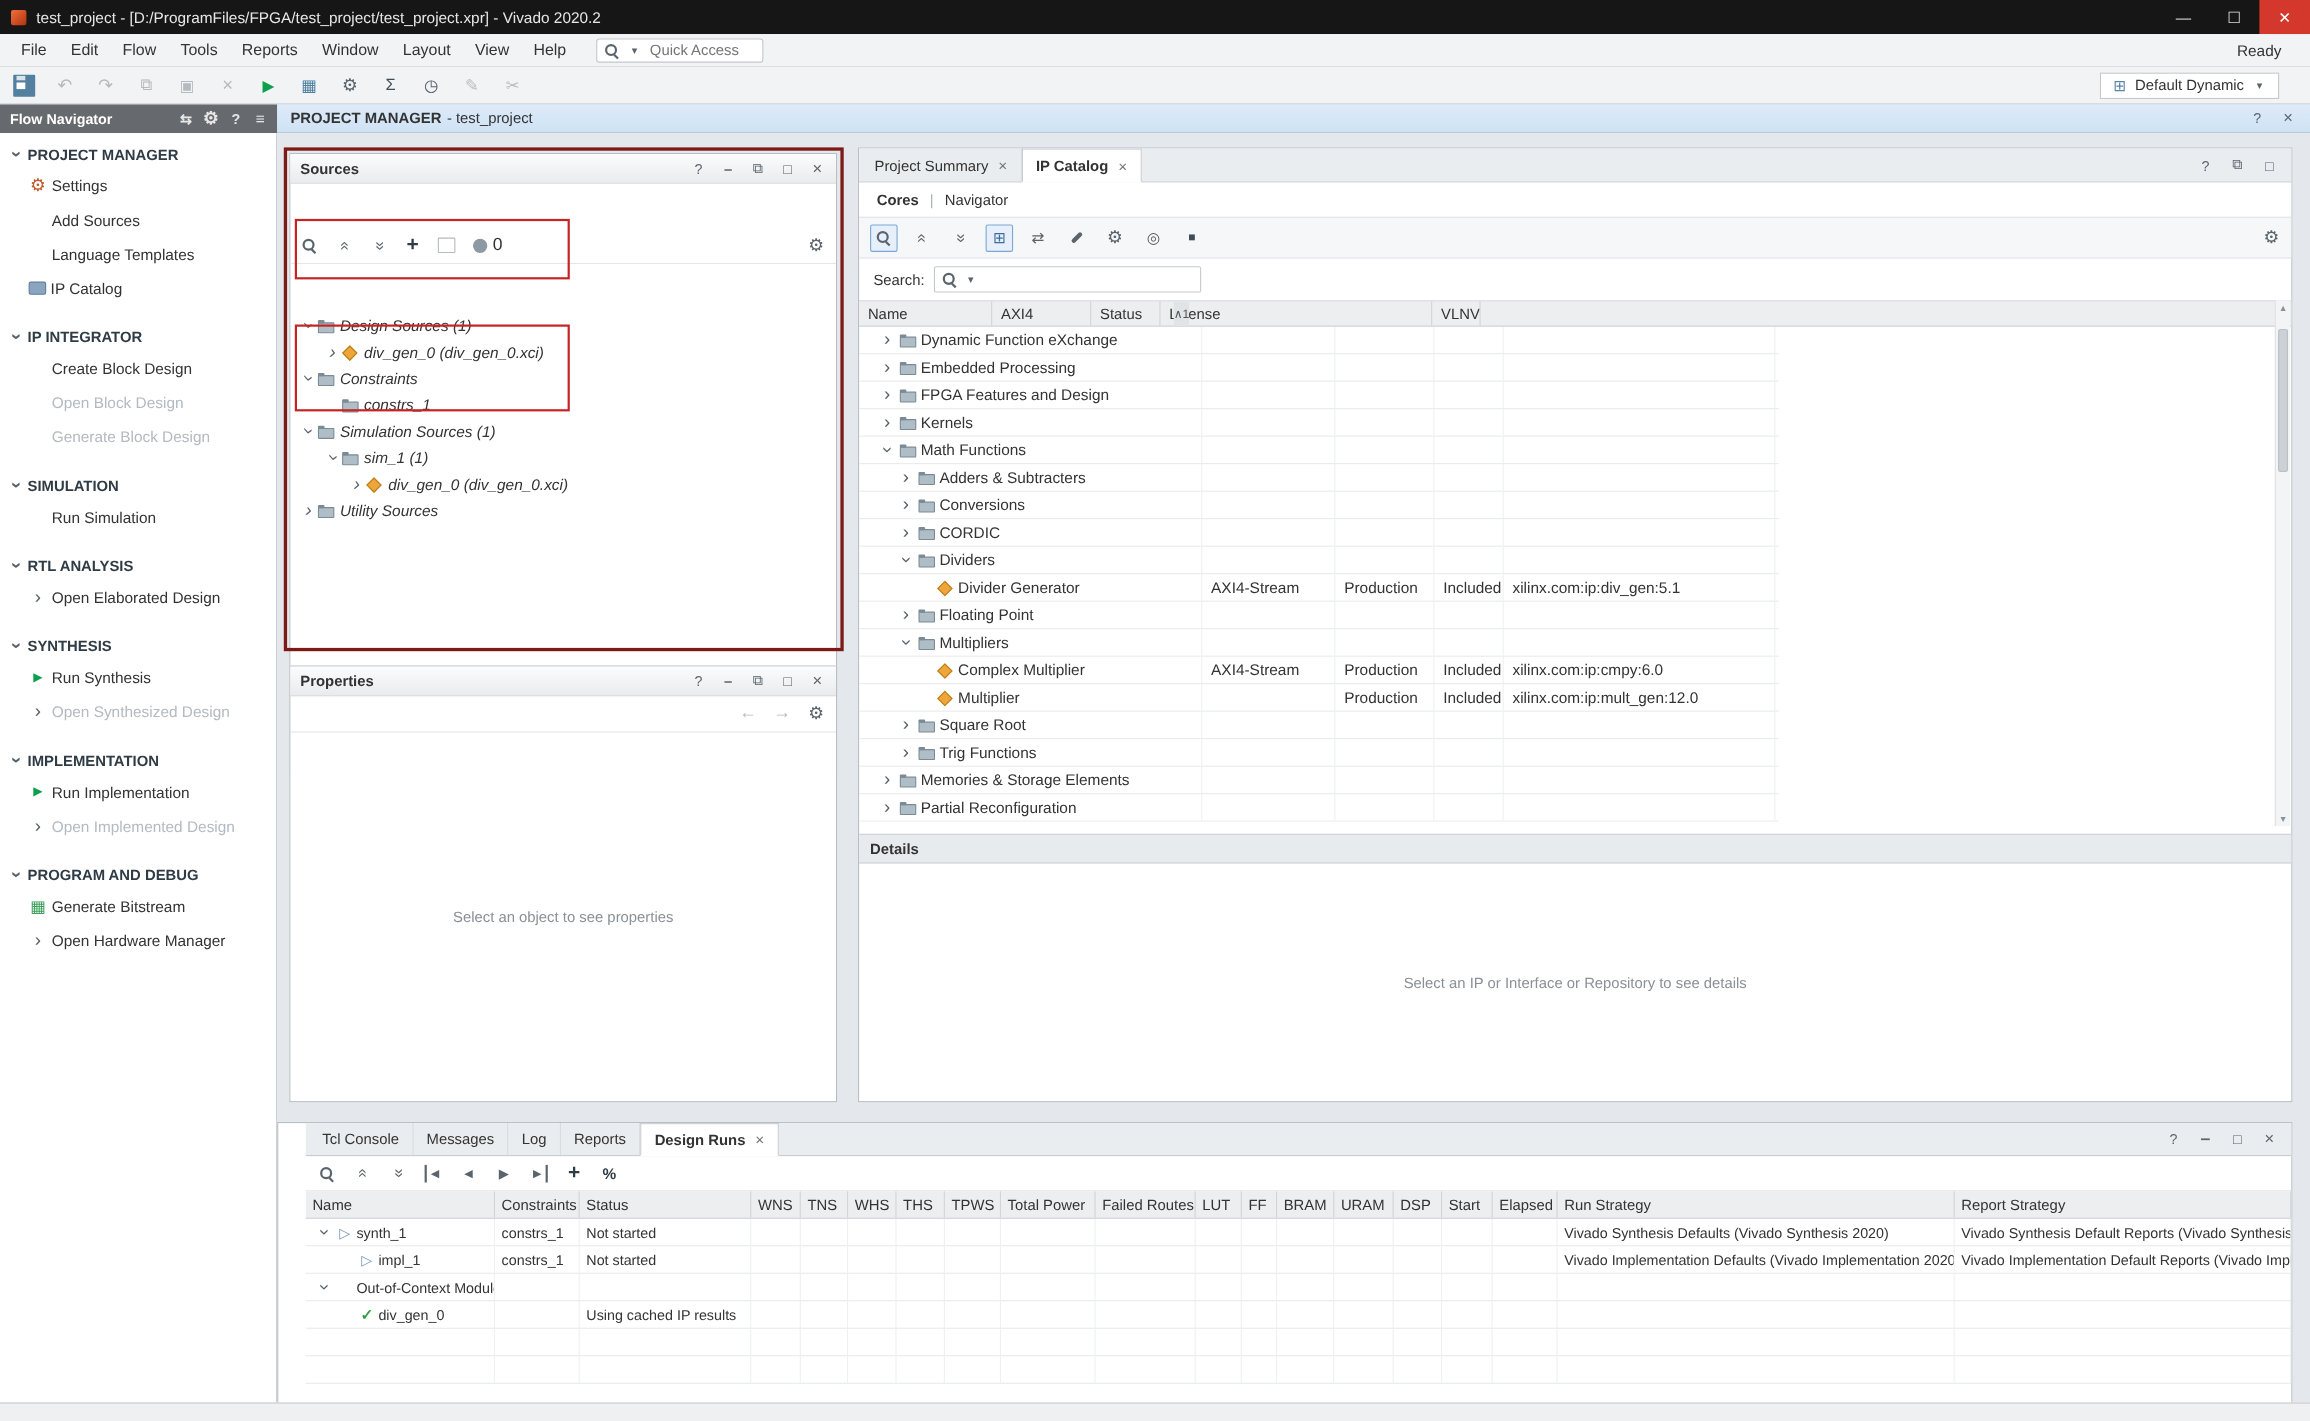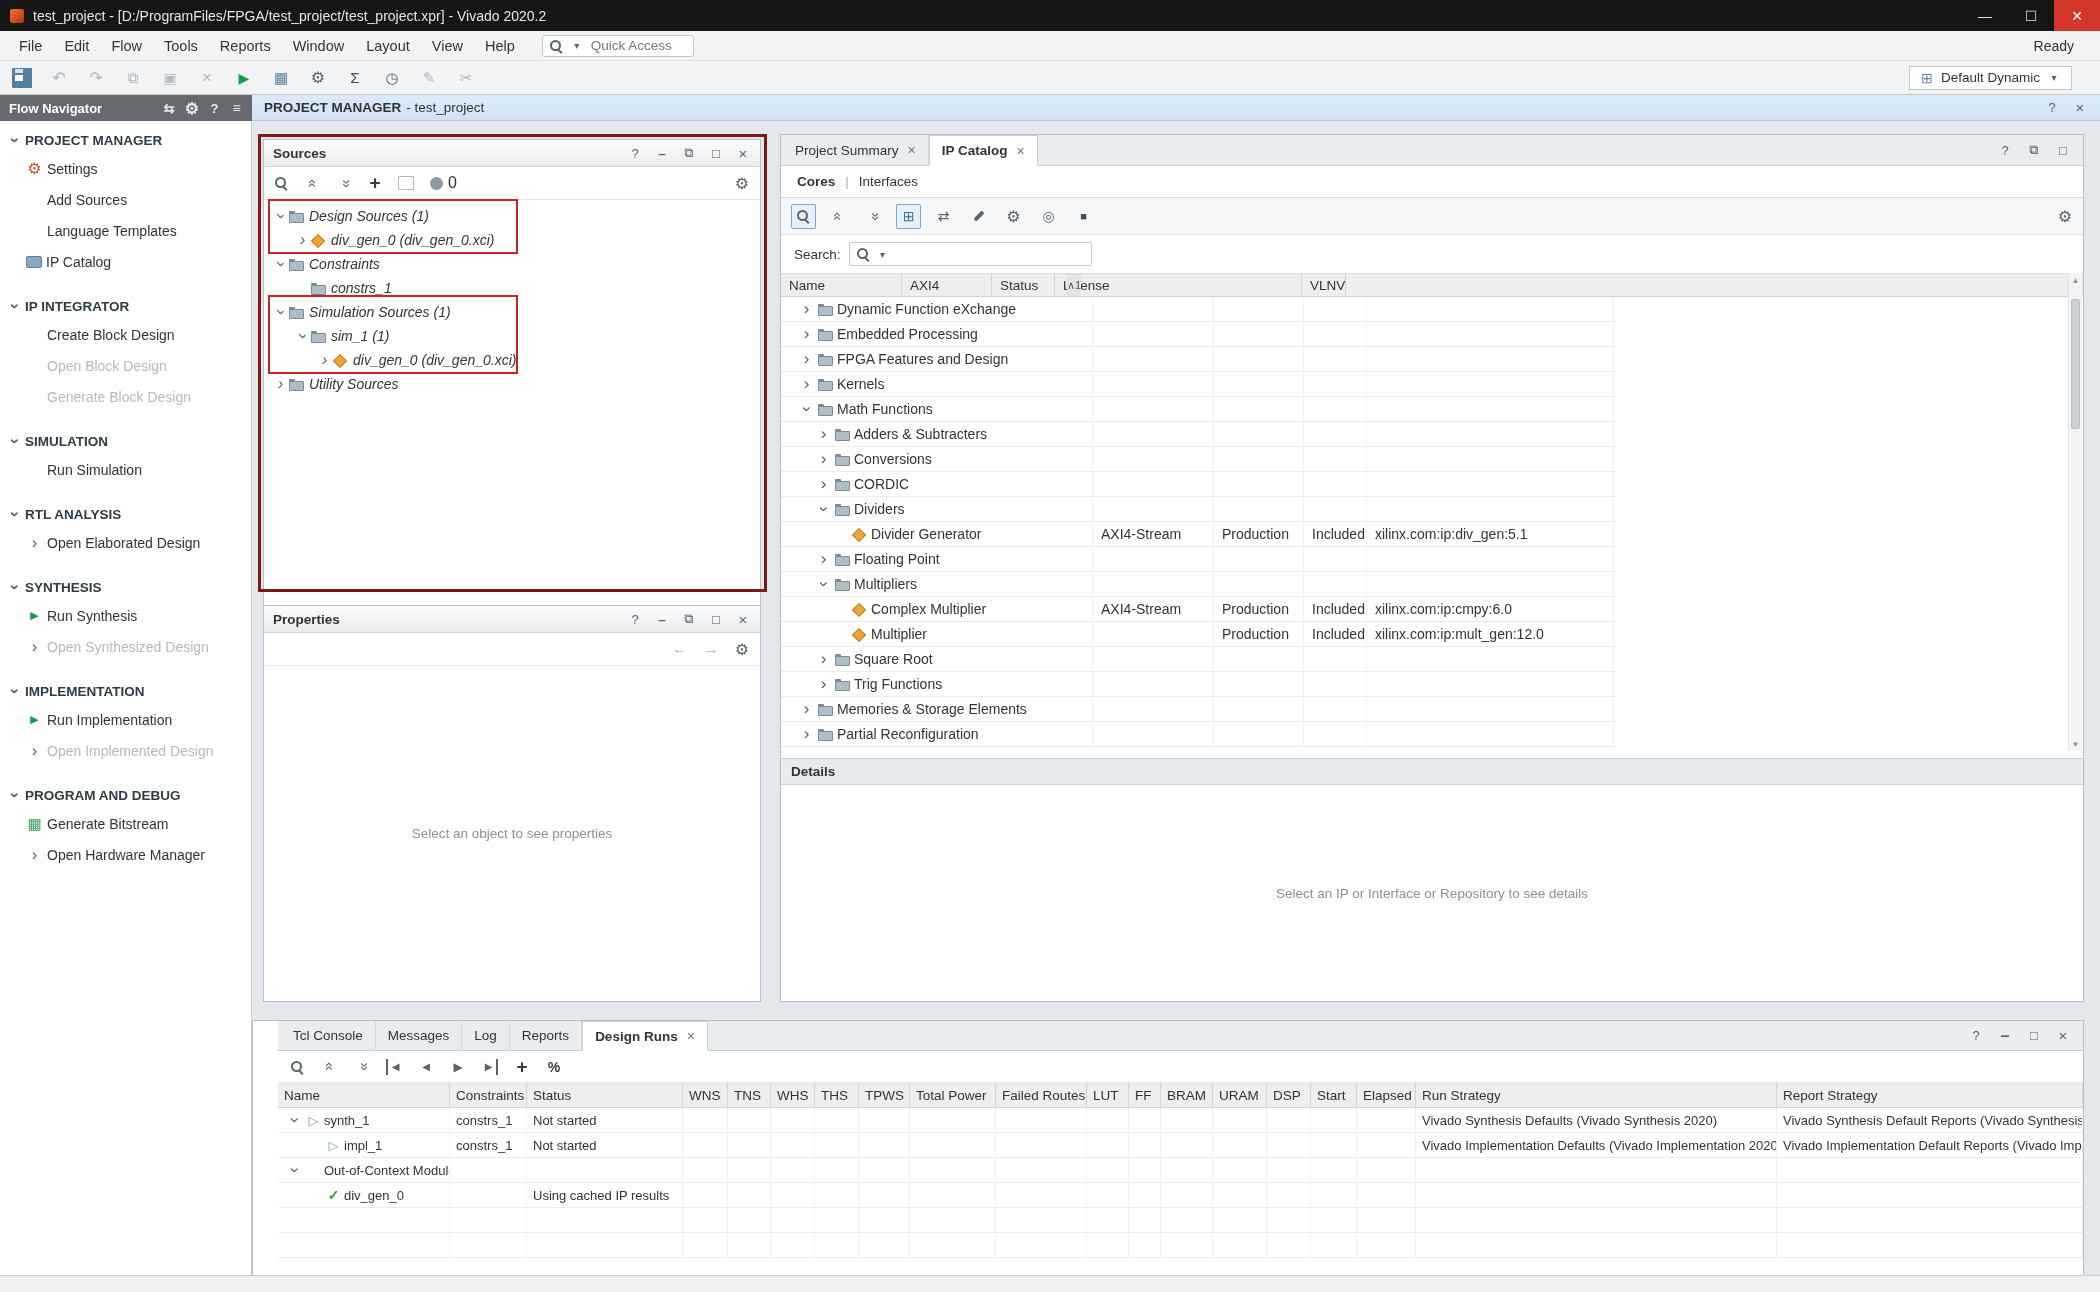--- a/index.html
+++ b/index.html
@@ -111,21 +111,21 @@
   
   .main{position:absolute;left:252px;top:121px;right:0;bottom:17px;background:#e4e8ec;}
   .panel{position:absolute;background:#fff;border:1px solid #b9bfc4;display:flex;flex-direction:column;}
   .panel-titlebar{height:27px;background:linear-gradient(#fbfcfd,#e9ebed);border-bottom:1px solid #d5d8db;display:flex;align-items:center;padding:0 9px;font-size:13.5px;font-weight:bold;color:#333;flex:none;}
   .panel-ctrls{margin-left:auto;display:flex;gap:11px;font-weight:normal;}
   .panel-toolbar{height:33px;display:flex;align-items:center;padding:0 10px;border-bottom:1px solid #e4e6e8;flex:none;}
   .panel-toolbar .tb-group{gap:15px;}
   .gear-right{margin-left:auto;}
 
   
-  .sources-panel{left:11px;top:18px;width:498px;height:564px;}
+  .sources-panel{left:11px;top:18px;width:498px;height:564px;gap:40px;}
   .badge-circle{width:13px;height:13px;border-radius:50%;background:#8d99a3;display:inline-block;margin-left:16px;margin-right:5px;}
   .src-tree{flex:1;padding-top:4px;--indent:22px;font-size:14px;overflow:hidden;font-style:italic;}
   .tree-row{height:24px;display:flex;align-items:center;padding-left:8px;cursor:default;}
   .tree-row .lbl{margin-left:4px;white-space:pre;}
   .tree-row .sfx{white-space:pre;}
   .src-tabs{height:29px;flex:none;border-top:1px dashed #a9b0b6;background:#f0f1f2;display:flex;align-items:stretch;padding:2px 4px 0 4px;gap:2px;font-size:13.5px;}
   .src-tab{padding:3px 10px 0 10px;display:flex;align-items:center;color:#333;}
   .src-tab.active{background:#fff;border:1px solid #c9cdd1;border-bottom:none;font-weight:bold;}
 
   
@@ -558,21 +558,21 @@
         <div class="rp-group-icons">
 
         <span class="ic ic-question"></span>
             <span class="ic ic-float"></span>
             <span class="ic ic-max"></span>
           </div>
       </div>
       <div class="subtabs">
 
       <span class="subtab active">Cores</span>
-          <span class="subtab">Interfaces</span>
+          <span class="subtab">Navigator</span>
         </div>
       <div class="ip-toolbar">
         <div class="tb-group">
 
         <span class="ip-tb-icon pressed">
               <span class="ic ic-mag"></span>
             </span>
             <span class="ip-tb-icon">
               <span class="ic ic-collapse"></span>
             </span>

